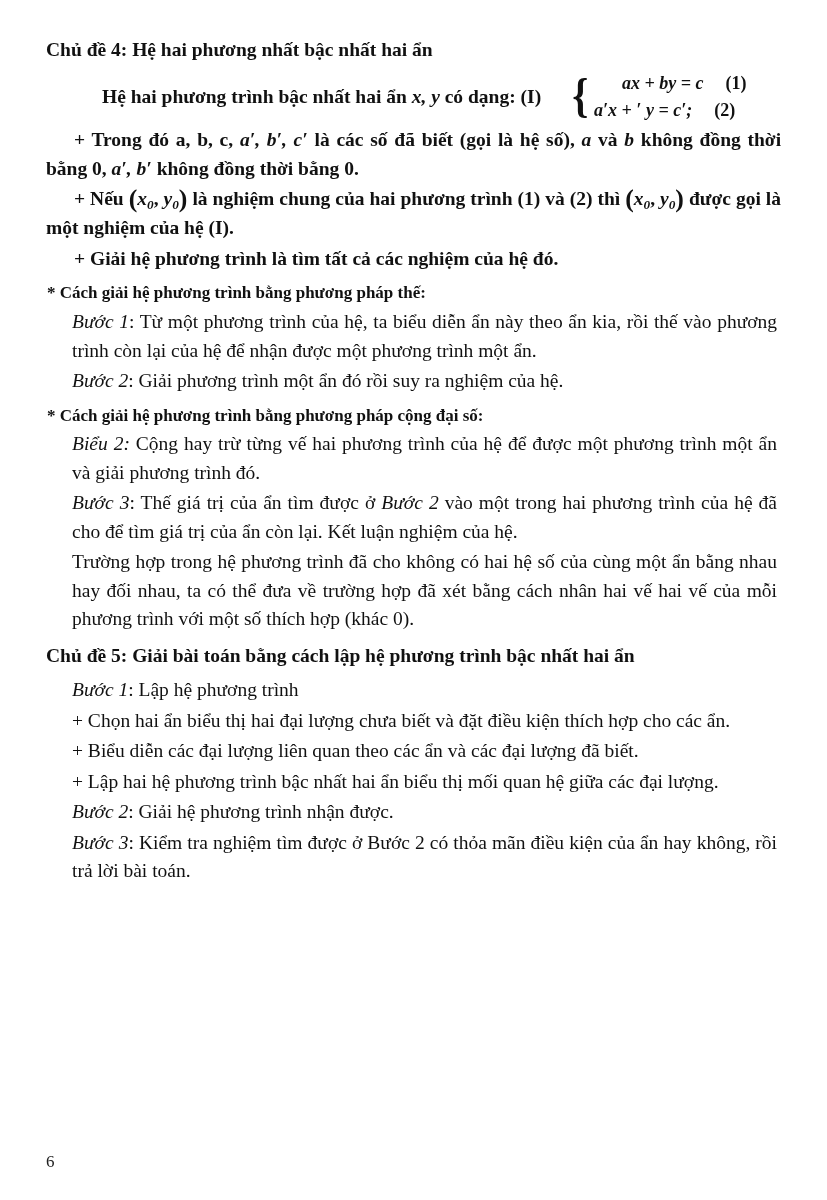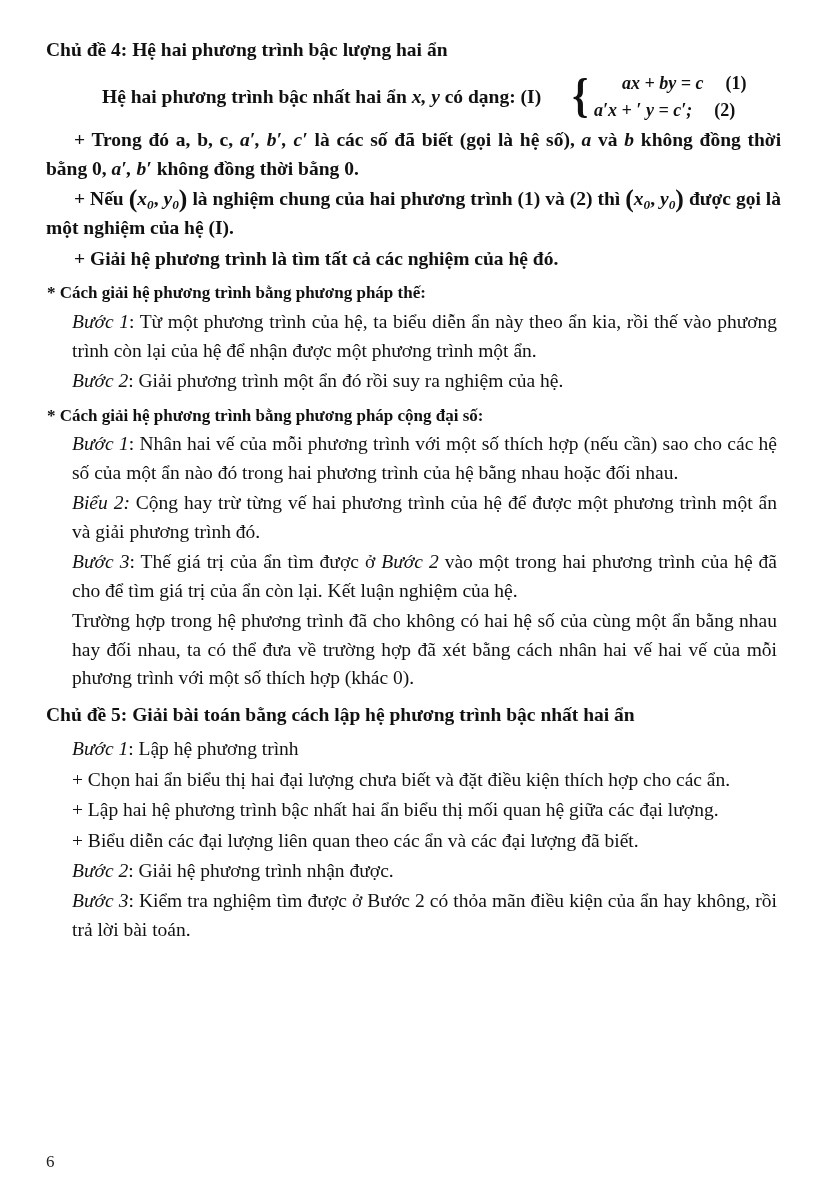--- a/index.html
+++ b/index.html
@@ -113,21 +113,21 @@
   .inline-note {
     text-align: justify;
   }
 </style>
 </head>
 <body>
 
 <div class="page">
   <div class="content">
 
-    <h1 class="heading">Chủ đề 4: Hệ hai phương trình bậc lượng hai ẩn</h1>
+    <h1 class="heading">Chủ đề 4: Hệ hai phương nhất bậc nhất hai ẩn</h1>
 
     <div class="para indent">
       <span class="syslead">
         <span>Hệ hai phương trình bậc nhất hai ẩn</span>
         <span class="math">x, y</span>
         <span>có dạng:</span>
         <span>(I)</span>
       </span><span class="system">
           <span class="brace">{</span>
           <span class="eqs"><span class="eqline"><span class="math">ax + by = c</span><span class="eqnum">(1)</span></span><br><span class="eqline"><span class="math">a′x + ′ y = c′;</span><span class="eqnum">(2)</span></span></span>
@@ -161,23 +161,20 @@
     <div class="step">
       <span class="it">Bước 1</span><span>: Từ một phương trình của hệ, ta biểu diễn ẩn này theo ẩn kia, rồi thế vào phương trình còn lại của hệ để nhận được một phương trình một ẩn.</span>
     </div>
 
     <div class="step">
       <span class="it">Bước 2</span><span>: Giải phương trình một ẩn đó rồi suy ra nghiệm của hệ.</span>
     </div>
 
     <h2 class="sub-heading">* Cách giải hệ phương trình bằng phương pháp cộng đại số:</h2>
 
-    <div class="step">
-      <span class="it">Bước 1</span><span>: Nhân hai vế của mỗi phương trình với một số thích hợp (nếu cần) sao cho các hệ số của một ẩn nào đó trong hai phương trình của hệ bằng nhau hoặc đối nhau.</span>
-    </div>
 
     <div class="step">
       <span class="it">Biểu 2:</span><span> Cộng hay trừ từng vế hai phương trình của hệ để được một phương trình một ẩn và giải phương trình đó.</span>
     </div>
 
     <div class="step">
       <span class="it">Bước 3</span><span>: Thế giá trị của ẩn tìm được ở</span>
       <span class="it">Bước 2</span>
       <span>vào một trong hai phương trình của hệ đã cho để tìm giá trị của ẩn còn lại. Kết luận nghiệm của hệ.</span>
     </div>
@@ -185,22 +182,22 @@
 
     <div class="step inline-note">Trường hợp trong hệ phương trình đã cho không có hai hệ số của cùng một ẩn bằng nhau hay đối nhau, ta có thể đưa về trường hợp đã  xét bằng cách nhân hai vế hai vế của mỗi phương trình với một số thích hợp (khác 0).</div>
 
     <h1 class="heading" style="margin-top:8px;">Chủ đề 5: Giải bài toán bằng cách lập hệ phương trình bậc nhất hai ẩn</h1>
 
     <div class="step">
       <span class="it">Bước 1</span><span>: Lập hệ phương trình</span>
     </div>
 
     <div class="step">+ Chọn hai ẩn biểu thị hai đại lượng chưa biết và đặt điều kiện thích hợp cho các ẩn.</div>
+    <div class="step">+ Biểu diễn các đại lượng liên quan theo các ẩn và các đại lượng đã biết.</div>
     <div class="step">+ Lập hai hệ phương trình bậc nhất hai ẩn biểu thị mối quan hệ giữa các đại lượng.</div>
-    <div class="step">+ Biểu diễn các đại lượng liên quan theo các ẩn và các đại lượng đã biết.</div>
 
     <div class="step">
       <span class="it">Bước 2</span><span>: Giải hệ phương trình nhận được.</span>
     </div>
 
     <div class="step">
       <span class="it">Bước 3</span><span>: Kiểm tra nghiệm tìm được ở Bước 2 có thỏa mãn điều kiện của ẩn hay không, rồi trả lời bài toán.</span>
     </div>
 
   </div>

